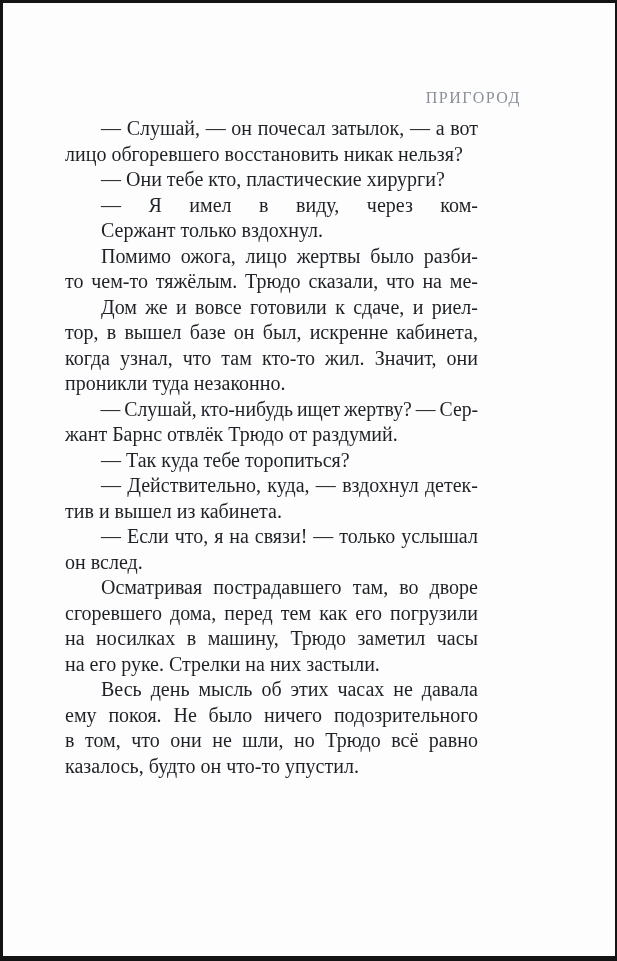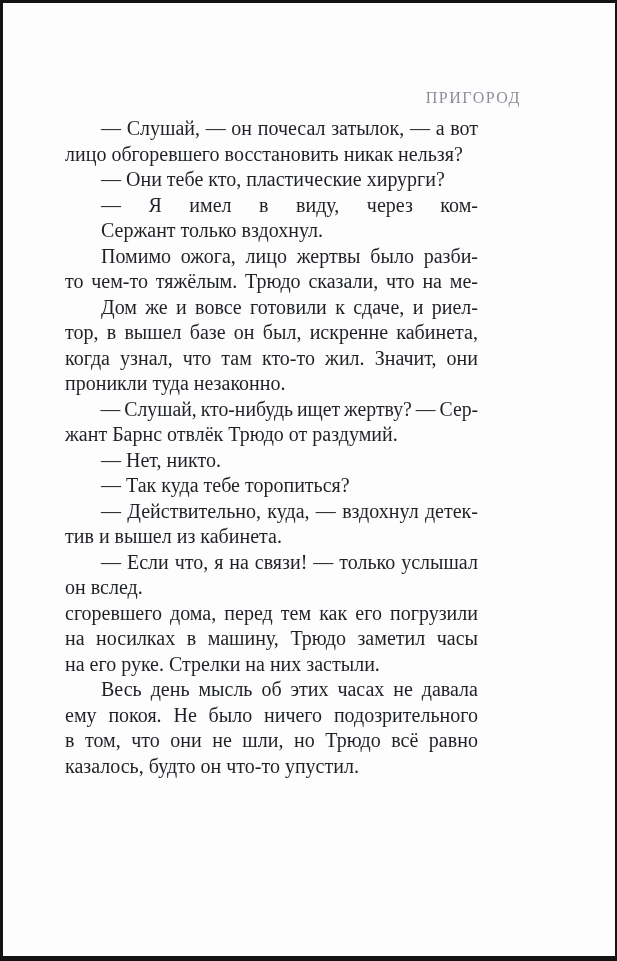--- a/index.html
+++ b/index.html
@@ -154,23 +154,20 @@
           <span>Слушай,</span>
           <span>кто-нибудь</span>
           <span>ищет</span>
           <span>жертву?</span>
           <span>—</span>
           <span>Сер-</span>
         </div>
         <div class="line last">жант Барнс отвлёк Трюдо от раздумий.</div>
       </div>
       <div class="para">
-        <div class="line first last">— Нет, никто.</div>
-      </div>
-      <div class="para">
         <div class="line first last">— Так куда тебе торопиться?</div>
       </div>
       <div class="para">
         <div class="line first just">
           <span>—</span>
           <span>Действительно,</span>
           <span>куда,</span>
           <span>—</span>
           <span>вздохнул</span>
           <span>детек-</span>
@@ -185,20 +182,27 @@
           <span>я</span>
           <span>на</span>
           <span>связи!</span>
           <span>—</span>
           <span>только</span>
           <span>услышал</span>
         </div>
         <div class="line last">он вслед.</div>
       </div>
       <div class="para">
+        <div class="line first just">
+          <span>Осматривая</span>
+          <span>пострадавшего</span>
+          <span>там,</span>
+          <span>во</span>
+          <span>дворе</span>
+        </div>
         <div class="line just">
           <span>сгоревшего</span>
           <span>дома,</span>
           <span>перед</span>
           <span>тем</span>
           <span>как</span>
           <span>его</span>
           <span>погрузили</span>
         </div>
         <div class="line just">

